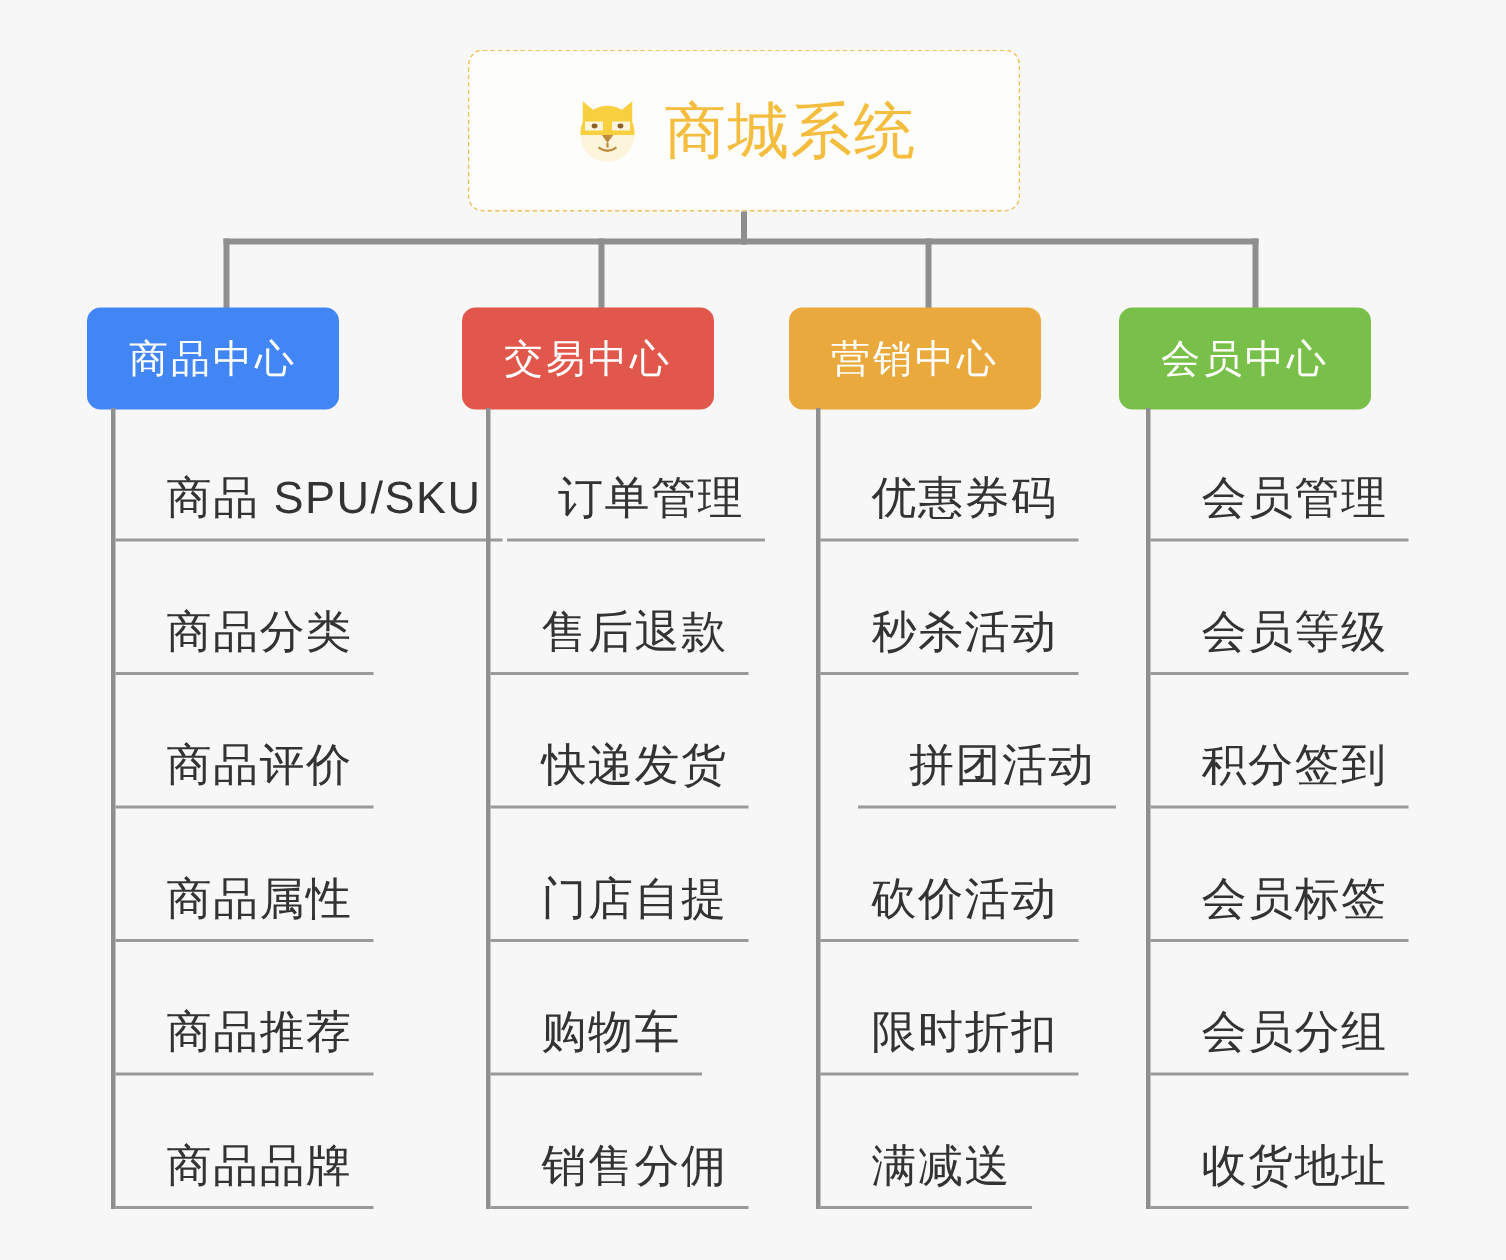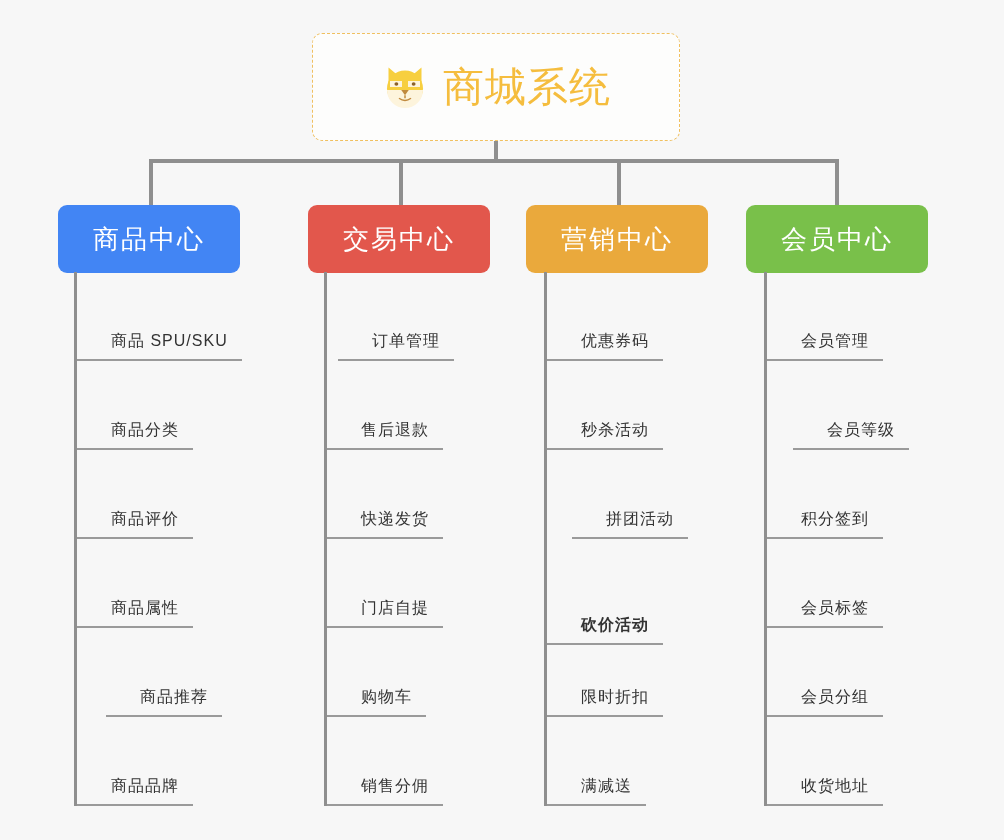--- a/index.html
+++ b/index.html
@@ -69,21 +69,21 @@
   .conn-v-drop {
     top: 159px;
     width: 4px;
     height: 48px;
   }
 
   
   .cat-box {
     position: absolute;
     top: 205px;
-    width: 182px;
+    width: 168px;
     height: 68px;
     border-radius: 9px;
     display: flex;
     align-items: center;
     justify-content: center;
     color: #ffffff;
     font-size: 26px;
     letter-spacing: 2px;
     box-sizing: border-box;
   }
@@ -106,21 +106,21 @@
     height: 89px;
     box-sizing: border-box;
     display: flex;
     align-items: flex-end;
     justify-content: flex-start;
   }
   .leaf-inner {
     display: inline-block;
     border-bottom: 2px solid #9a9a9a;
     padding: 0 14px 8px 34px;
-    font-size: 16px;
+    font-size: 30px;
     color: #333333;
     white-space: nowrap;
     letter-spacing: 1px;
     line-height: 1.25;
   }
 </style>
 </head>
 <body>
 
 <div class="canvas">
@@ -164,21 +164,21 @@
         </div>
         <div class="leaf" style="top: 89px;">
           <span class="leaf-inner">商品分类</span>
         </div>
         <div class="leaf" style="top: 178px;">
           <span class="leaf-inner">商品评价</span>
         </div>
         <div class="leaf" style="top: 267px;">
           <span class="leaf-inner">商品属性</span>
         </div>
-        <div class="leaf" style="top: 356px; padding-left: 29px;">
+        <div class="leaf" style="top: 356px;">
           <span class="leaf-inner">商品推荐</span>
         </div>
         <div class="leaf" style="top: 445px;">
           <span class="leaf-inner">商品品牌</span>
         </div>
       </div>
       <div class="cat-box" style="left: 308px; background: rgb(226, 87, 76);">
         <span>交易中心</span>
       </div>
       <div class="column" style="left: 324px;">
@@ -209,39 +209,39 @@
         <div class="spine" style="height: 534px;"></div>
         <div class="leaf" style="top: 0px;">
           <span class="leaf-inner">优惠券码</span>
         </div>
         <div class="leaf" style="top: 89px;">
           <span class="leaf-inner">秒杀活动</span>
         </div>
         <div class="leaf" style="top: 178px; padding-left: 25px;">
           <span class="leaf-inner">拼团活动</span>
         </div>
-        <div class="leaf" style="top: 284px; font-weight: bold;">
+        <div class="leaf" style="top: 267px;">
           <span class="leaf-inner">砍价活动</span>
         </div>
         <div class="leaf" style="top: 356px;">
           <span class="leaf-inner">限时折扣</span>
         </div>
         <div class="leaf" style="top: 445px;">
           <span class="leaf-inner">满减送</span>
         </div>
       </div>
       <div class="cat-box" style="left: 746px; background: rgb(121, 192, 74);">
         <span>会员中心</span>
       </div>
       <div class="column" style="left: 764px;">
         <div class="spine" style="height: 534px;"></div>
         <div class="leaf" style="top: 0px;">
           <span class="leaf-inner">会员管理</span>
         </div>
-        <div class="leaf" style="top: 89px; padding-left: 26px;">
+        <div class="leaf" style="top: 89px;">
           <span class="leaf-inner">会员等级</span>
         </div>
         <div class="leaf" style="top: 178px;">
           <span class="leaf-inner">积分签到</span>
         </div>
         <div class="leaf" style="top: 267px;">
           <span class="leaf-inner">会员标签</span>
         </div>
         <div class="leaf" style="top: 356px;">
           <span class="leaf-inner">会员分组</span>

